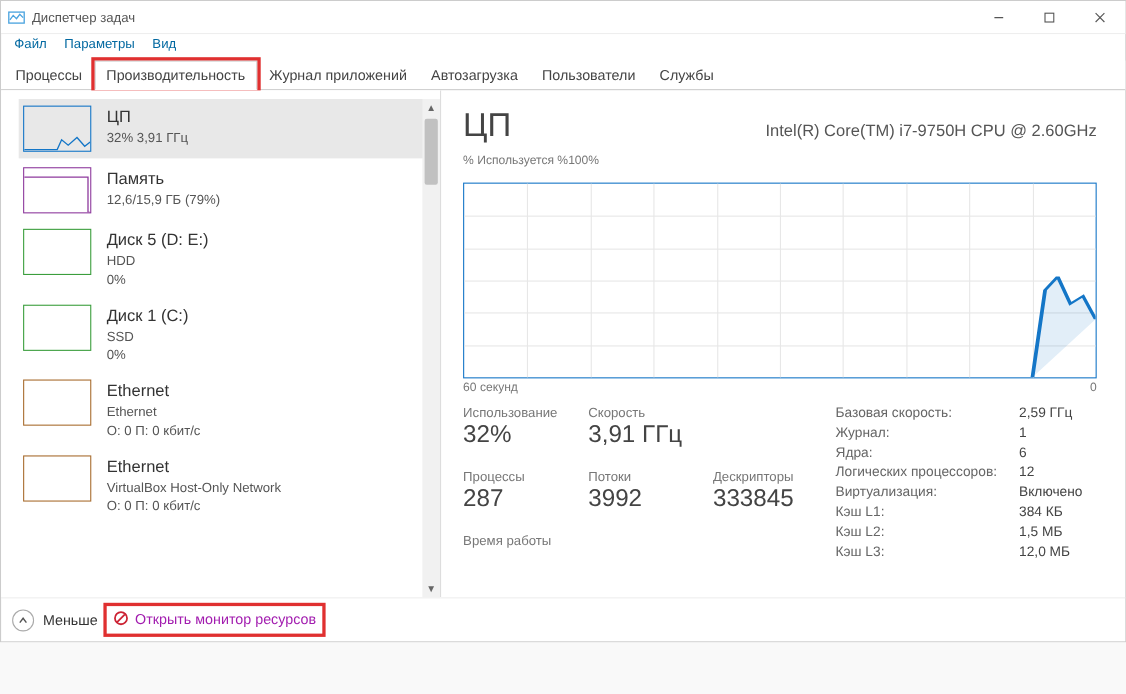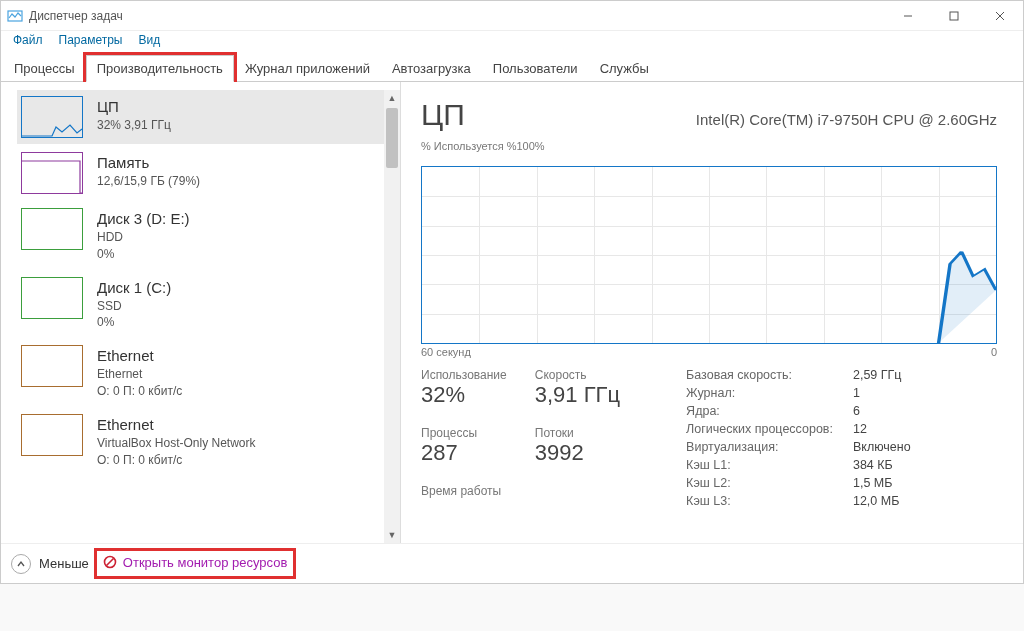--- a/index.html
+++ b/index.html
@@ -140,21 +140,21 @@
           </div>
           <div class="sb-texts">
             <span class="sb-title">Память</span>
             <span class="sb-sub">12,6/15,9 ГБ (79%)</span>
           </div>
         </div>
 
         <div class="sb-item">
           <div class="sb-chart disk"></div>
           <div class="sb-texts">
-            <span class="sb-title">Диск 3 (D: E:)</span>
+            <span class="sb-title">Диск 5 (D: E:)</span>
             <span class="sb-sub">HDD</span>
             <span class="sb-sub2">0%</span>
           </div>
         </div>
 
         <div class="sb-item">
           <div class="sb-chart disk"></div>
           <div class="sb-texts">
             <span class="sb-title">Диск 1 (C:)</span>
             <span class="sb-sub">SSD</span>
@@ -234,20 +234,24 @@
           </div>
           <div></div>
           <div class="stat-block">
             <span class="stat-label">Процессы</span>
             <span class="stat-value">287</span>
           </div>
           <div class="stat-block">
             <span class="stat-label">Потоки</span>
             <span class="stat-value">3992</span>
           </div>
+          <div class="stat-block">
+            <span class="stat-label">Дескрипторы</span>
+            <span class="stat-value">333845</span>
+          </div>
           <div class="stat-block stat-single">
             <span class="stat-label">Время работы</span>
           </div>
         </div>
         <div class="stat-right">
           <span class="k">Базовая скорость:</span>
             <span class="v">2,59 ГГц</span>
           <span class="k">Журнал:</span>
             <span class="v">1</span>
           <span class="k">Ядра:</span>

